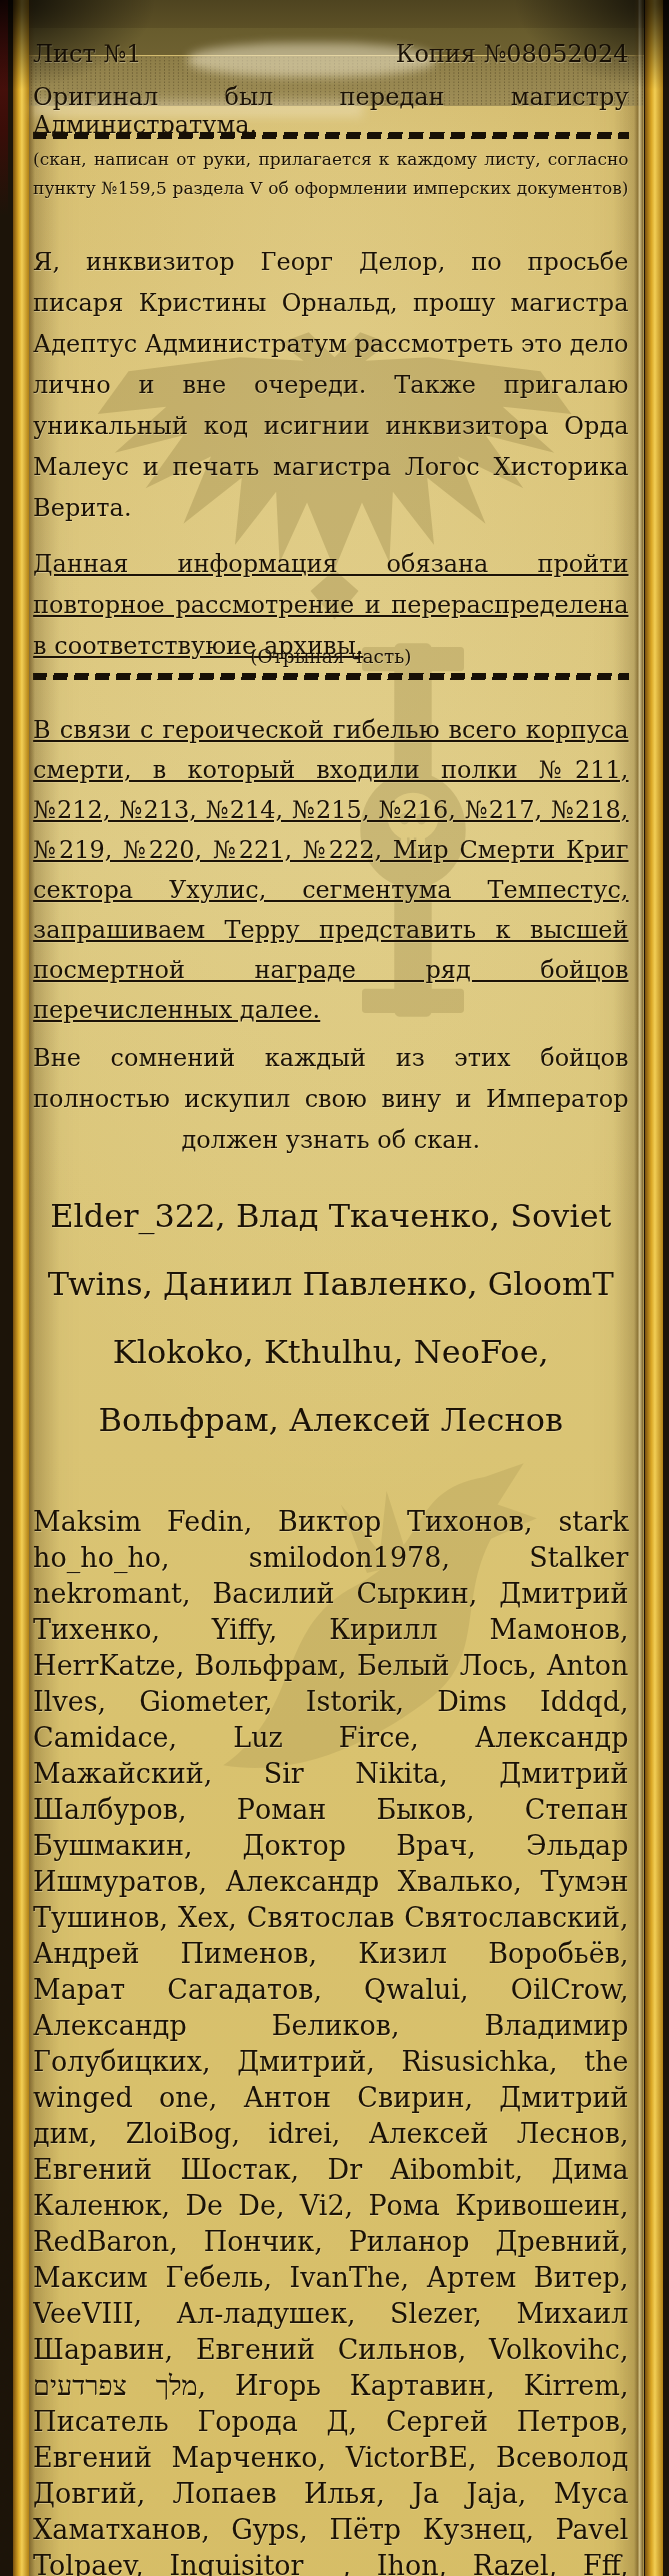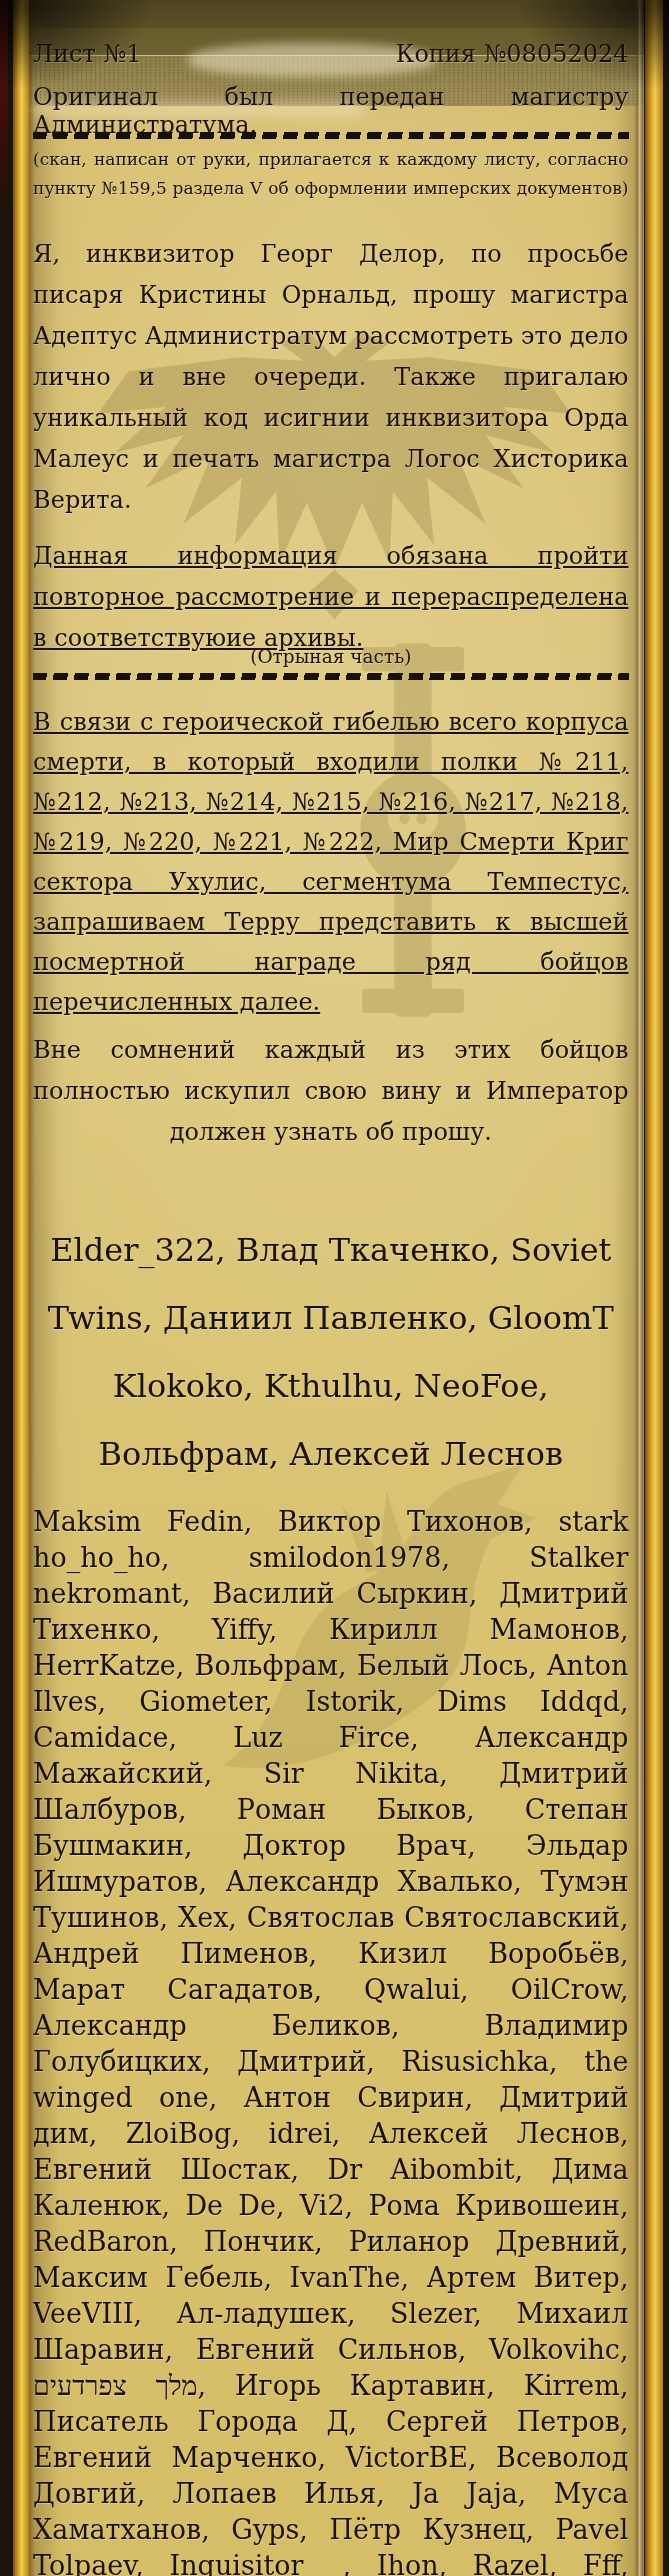--- a/index.html
+++ b/index.html
@@ -50,27 +50,27 @@
   .header-row{position:absolute;top:40px;left:0;right:0;height:31px;font-size:24px;}
   .sheet{position:absolute;left:0;top:0;}
   .copy{position:absolute;right:0;top:0;}
   .transfer{position:absolute;top:83px;left:0;right:0;font-size:24px;text-align:justify;text-align-last:justify;}
   .dash{position:absolute;left:0;right:0;height:6.7px;
     background:repeating-linear-gradient(100deg,#171006 0 14px,rgba(0,0,0,0) 14px 20.6px);}
   .dash1{top:132px;}
   .dash2{top:673px;}
   .scan-note{position:absolute;top:145px;left:0;right:0;font-size:17px;line-height:29px;
     text-align:justify;text-align-last:justify;}
-  .para{position:absolute;left:0;right:0;font-size:24px;line-height:41px;text-align:justify;}
+  .para{position:absolute;left:0;right:0;font-size:24px;line-height:41px;text-align:justify;margin-top:8px;}
   .request{top:234px;}
   .archive{top:536px;text-decoration:underline;}
   .tearoff{position:absolute;top:646px;left:0;right:0;font-size:18.5px;text-align:center;}
   .award{top:702px;line-height:40px;text-decoration:underline;}
   .redemption{top:1030px;text-align-last:center;}
-  .big-list{position:absolute;top:1216px;left:0;right:0;font-size:32px;line-height:68px;text-align:center;}
+  .big-list{position:absolute;top:1182px;left:0;right:0;font-size:32px;line-height:68px;text-align:center;}
   .small-list{position:absolute;top:1504px;left:0;right:0;height:2231px;overflow:hidden;
     font-size:27px;line-height:36px;text-align:justify;text-align-last:center;}
 </style>
 </head>
 <body>
 
 <div class="stage">
   <div class="gold-strip left"></div>
   <div class="gold-strip right"></div>
   <div class="red-accent"></div>
@@ -118,21 +118,21 @@
 
       <div class="transfer ink">Оригинал был передан магистру Администратума.</div>
       <div class="dash dash1"></div>
       <div class="scan-note ink">(скан, написан от руки, прилагается к каждому листу, согласно пункту №159,5 раздела V об оформлении имперских документов)</div>
 
       <div class="para request ink">Я, инквизитор Георг Делор, по просьбе писаря Кристины Орнальд, прошу магистра Адептус Администратум рассмотреть это дело лично и вне очереди. Также пригалаю уникальный код исигнии инквизитора Орда Малеус и печать магистра Логос Хисторика Верита.</div>
       <div class="para archive ink">Данная информация обязана пройти повторное рассмотрение и перераспределена в соответствуюие архивы.</div>
       <div class="tearoff ink">(Отрыная часть)</div>
       <div class="dash dash2"></div>
       <div class="para award ink">В связи с героической гибелью всего корпуса смерти, в который входили полки №211, №212, №213, №214, №215, №216, №217, №218, №219, №220, №221, №222, Мир Смерти Криг сектора Ухулис, сегментума Темпестус, запрашиваем Терру представить к высшей посмертной награде ряд бойцов перечисленных далее.</div>
-      <div class="para redemption ink">Вне сомнений каждый из этих бойцов полностью искупил свою вину и Император должен узнать об прошу.</div>
+      <div class="para redemption ink">Вне сомнений каждый из этих бойцов полностью искупил свою вину и Император должен узнать об скан.</div>
 
       <div class="big-list ink">Elder_322, Влад Ткаченко, Soviet Twins, Даниил Павленко, GloomT Klokoko, Kthulhu, NeoFoe, Вольфрам, Алексей Леснов</div>
       <div class="small-list ink">Maksim Fedin, Виктор Тихонов, stark ho_ho_ho, smilodon1978, Stalker nekromant, Василий Сыркин, Дмитрий Тихенко, Yiffy, Кирилл Мамонов, HerrKatze, Вольфрам, Белый Лось, Anton Ilves, Giometer, Istorik, Dims Iddqd, Camidace, Luz Firce, Александр Мажайский, Sir Nikita, Дмитрий Шалбуров, Роман Быков, Степан Бушмакин, Доктор Врач, Эльдар Ишмуратов, Александр Хвалько, Тумэн Тушинов, Хех, Святослав Святославский, Андрей Пименов, Кизил Воробьёв, Марат Сагадатов, Qwalui, OilCrow, Александр Беликов, Владимир Голубицких, Дмитрий, Risusichka, the winged one, Антон Свирин, Дмитрий дим, ZloiBog, idrei, Алексей Леснов, Евгений Шостак, Dr Aibombit, Дима Каленюк, De De, Vi2, Рома Кривошеин, RedBaron, Пончик, Риланор Древний, Максим Гебель, IvanThe, Артем Витер, VeeVIII, Ал-ладушек, Slezer, Михаил Шаравин, Евгений Сильнов, Volkovihc, מלך צפרדעים, Игорь Картавин, Kirrem, Писатель Города Д, Сергей Петров, Евгений Марченко, VictorBE, Всеволод Довгий, Лопаев Илья, Ja Jaja, Муса Хаматханов, Gyps, Пётр Кузнец, Pavel Tolpaev, Inquisitor _, Ihon, Razel, Fff, Шaman231, Guarlar, Кирилл Автономов, Ренат 1, Андрей Смирнов, Даниил Беленко, Виталий Федотов, Максим Ляпустин, Никита Евдокимов, Максим Черенов, ЛоМ, ХАНК, reepicheep, Дмитрий Гудков, Евгений Кринж, ARTES TAS, Landel, Кузнецов Алексей, Артист, Матвей Путра, Саша Жигула, Лисий-Кисий Дед, Хасан бикбаев, Rendoll, Фантом Блэк, Антон Максимов, Daniil Teplyakov, Jumandjilos, Zerg, Sabril, Владимир Шнырев, Лёва Сучилин, Егор Гуляев, перк дикович, Dima Sannikov, Allzip, Sanon, Злой мишка, Тима Жуманов, Niks, Максим Мешакин, Pr Rr, Саша Жигула, Илья Сергеев, dani prado, кирилл ветров, Saka Super, Максим Генсеровский, сегодня Альфарий завтра хз1, Roman Malyshev, Иван Русмиленко, Меахир, Salazar, SCX, Alex Zess, Андрей Масоян, Andriy Chabaray, Андрей Давтян, Дмитрий Смольянинов, Валеронище, BOOOBMANUS, Владимир Пестерев, Ай Хаан, Вектор, Александр Царев, Макс СавельЕв, Корней Ермилин, Ник99, Dandya Dandya, Семён Шупея, Nikita Silin, Леша Мочалов, Гнноор Ароол, Pivo, Владислав Рудица, Kantar, Виктор, Иван Спирин, NecRomashkam, GreenGo, Drone, Егор Ереметов, Dann, Рома, Роман Семин, volowladislav, Саша Рощин, Артем Воронцов, Алексей, vinni, Михаил Боков, Сервитор Бинарщев, Jupiter, Начало Пути, MrGrinch, Алексей Кирдяшкин, SVX _sTub, Akizo, Aian, Stepan Malov, Lowretius, Cubs Cubsunker, Иван Кузнецов, Валера Худышкин, Пиромант, SPauel, Шахар, Егор Астахов, Mixail Ten, Максим Рожков, БесСмертный, Антон Літвіненко, NODrus, Lask Lask, Руслан Верчёнов, Илья Дерюга, Egr_Tod, Rigio, Александр Семёнов, Данил Волков, виктор князев, Kaoshi|||R, Anonymous, Konkero, Губка Боб, Roman Drogin, wopwop wop, Darkneess Darknevich, pektin 1975, Heard by God, Demian OIЦ_ЦО, Кирилл Никитин, Tunik, Максим Рудник, Котяра, Andanidusha, Костя Сильченко,</div>
     </div>
 
     <div class="left-crease"></div>
     <div class="right-crease"></div>
 
   </div>
 

